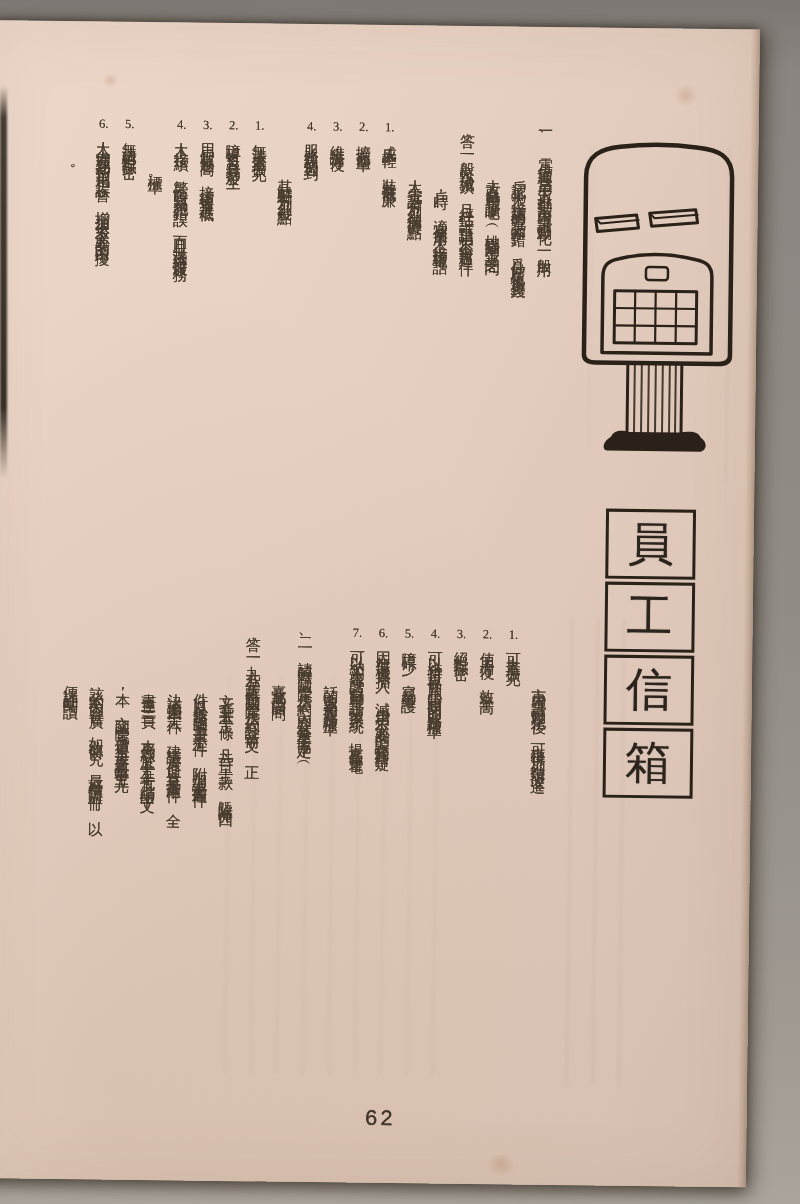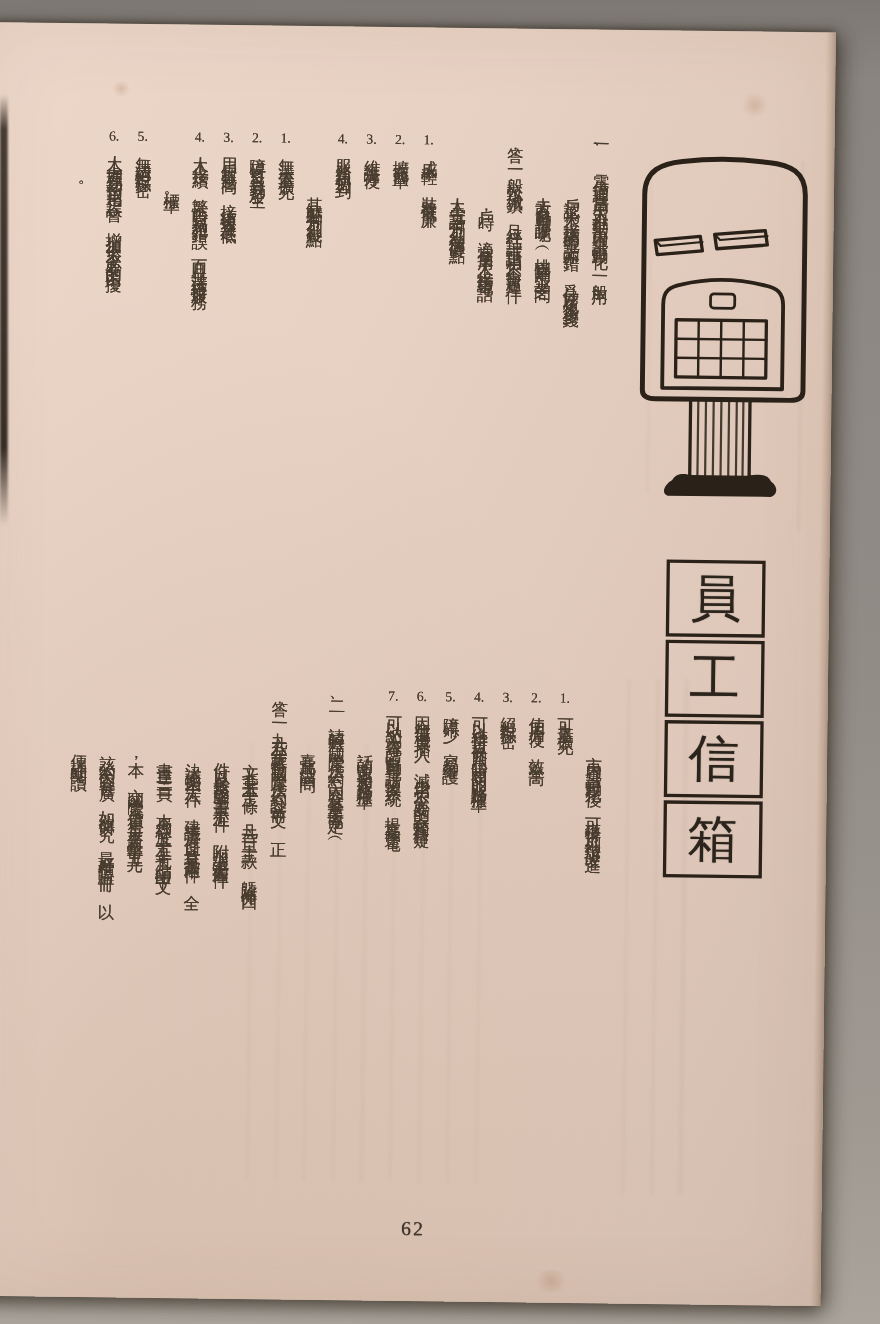--- a/index.html
+++ b/index.html
@@ -52,22 +52,23 @@
     border:3px solid var(--line,#2a2118);
     display:flex;align-items:center;justify-content:center;
     background:rgba(255,245,235,.06);
   }
   .lcell span{
     font-size:46px;color:#2b241d;line-height:1;
     text-shadow:0 0 1px rgba(40,30,20,.7);
   }
   .pagenum{
     position:absolute;left:392px;top:1082px;
-    font-size:18px;color:var(--pgnum,#3d342a);letter-spacing:2px;
+    font-size:22px;color:var(--pgnum,#3d342a);letter-spacing:2px;
     text-shadow:0 0 .8px rgba(60,45,30,.8);
+    font-family:Liberation Mono, monospace;
   }
   
   .ghost{
     position:absolute;filter:blur(1.6px);opacity:.55;pointer-events:none;
     background:repeating-linear-gradient(90deg, rgba(92,64,42,.09) 0 3px, transparent 3px 26px);
   }
   .g1{left:592px;top:590px;width:56px;height:468px;}
   .g2{left:744px;top:118px;width:18px;height:336px;opacity:.45;}
   .g3{left:250px;top:652px;width:230px;height:398px;opacity:.38;}
   .g4{left:606px;top:120px;width:26px;height:300px;opacity:.35;}

